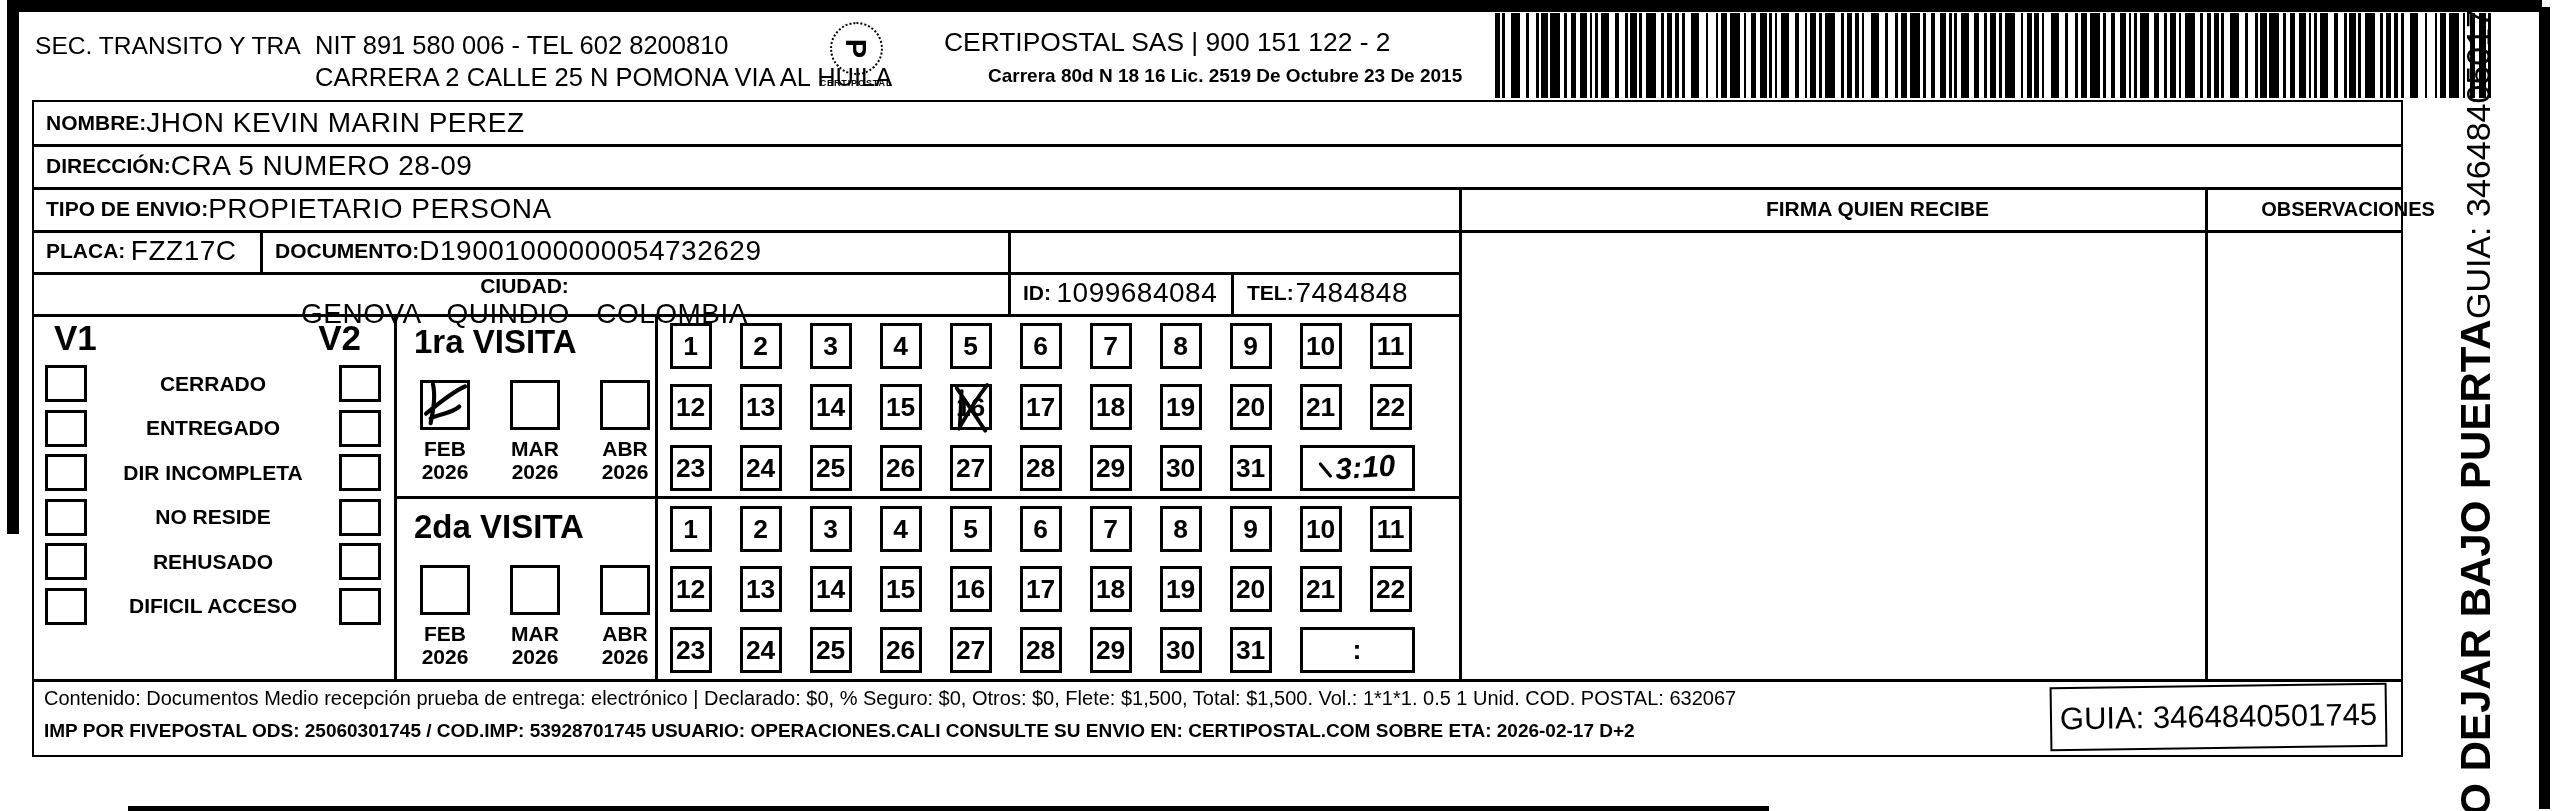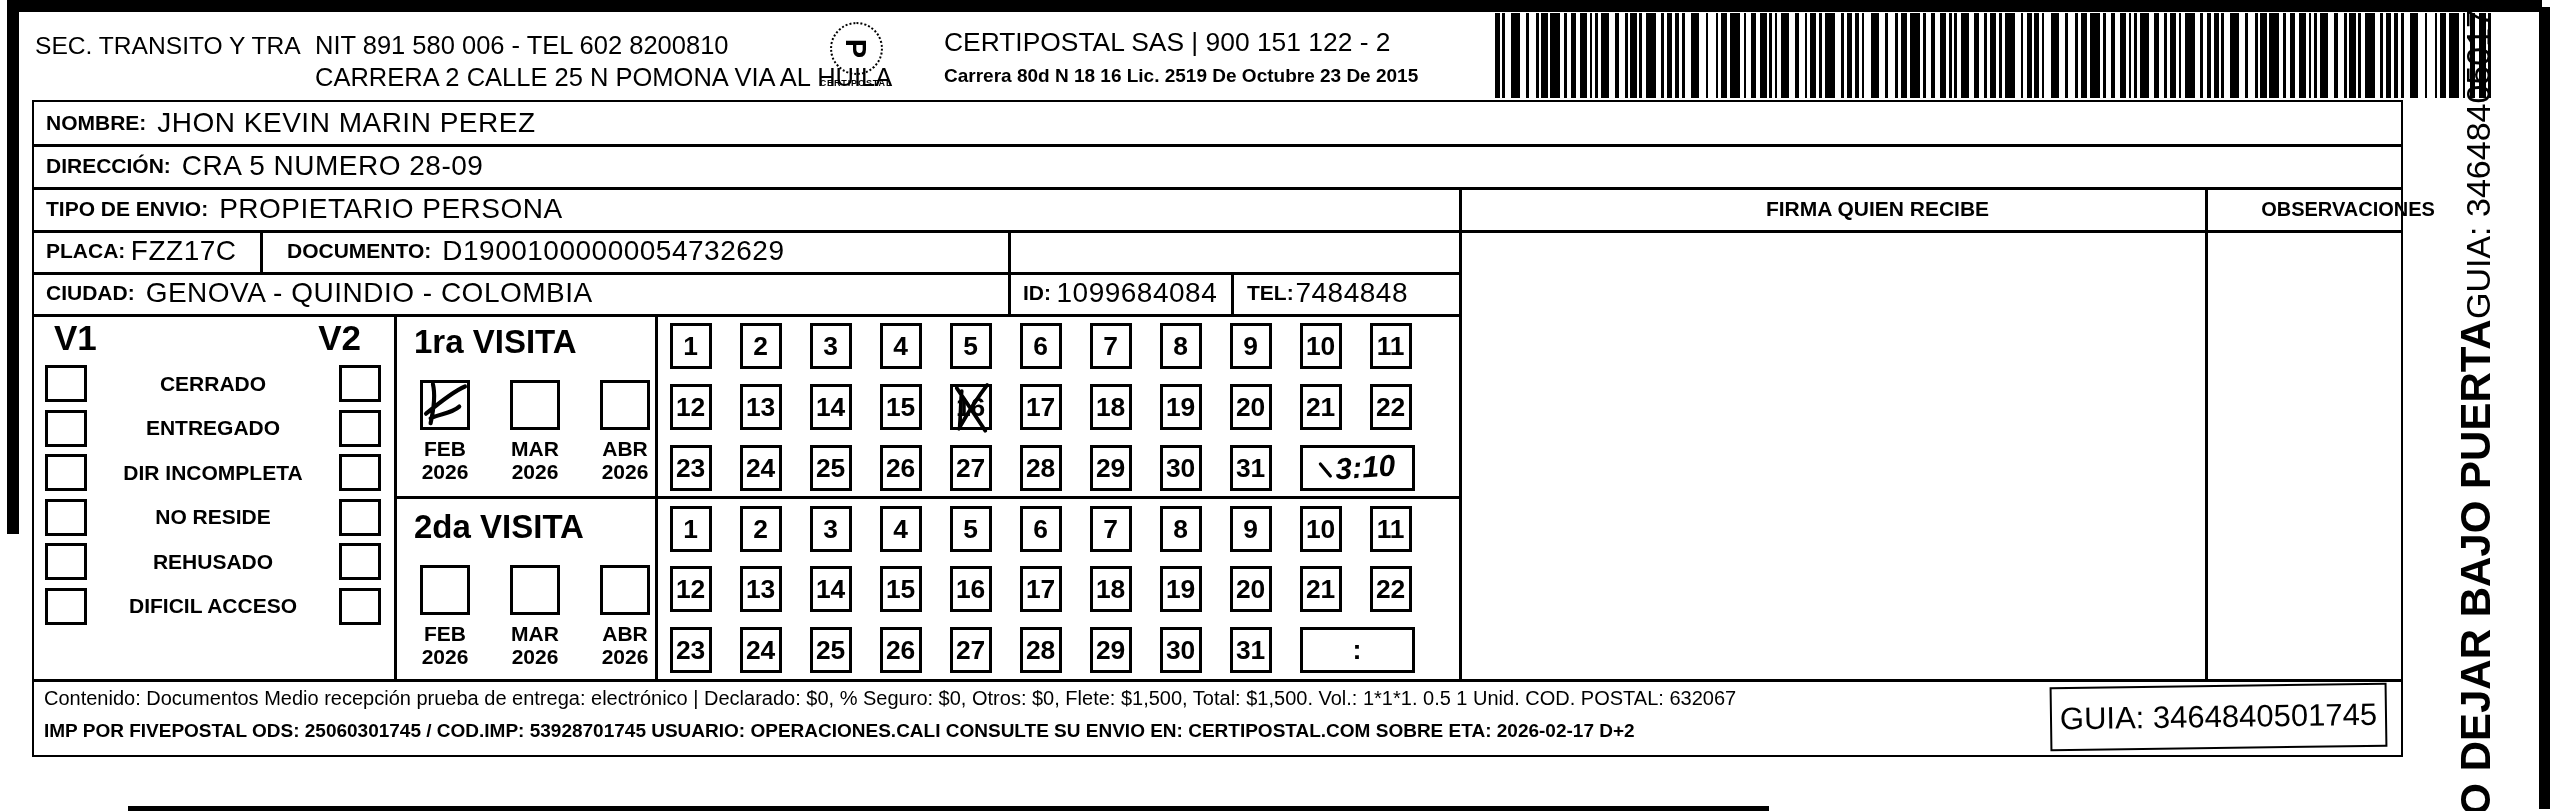--- a/index.html
+++ b/index.html
@@ -4,21 +4,21 @@
 <style>
   html,body{margin:0;padding:0;background:#fff;}
   #page{position:relative;width:2576px;height:812px;background:#fff;overflow:hidden;
         font-family:"Liberation Sans",sans-serif;color:#000;}
   .abs{position:absolute;}
   .hline{position:absolute;height:2.7px;background:#000;}
   .vline{position:absolute;width:2.7px;background:#000;}
   .blackbar{position:absolute;background:#000;}
   .table-border{position:absolute;left:32px;top:100px;width:2371px;height:657px;
                 border:2.7px solid #000;box-sizing:border-box;}
-  .frow{position:absolute;display:flex;align-items:center;gap:11px;padding-left:11px;box-sizing:border-box;}
+  .frow{position:absolute;display:flex;align-items:center;padding-left:11px;box-sizing:border-box;}
   .flabel{font-weight:bold;font-size:21px;white-space:nowrap;}
   .fvalue{font-size:28px;white-space:nowrap;letter-spacing:0.5px;}
   .hdr-sm{font-size:24.6px;line-height:30px;white-space:nowrap;}
   .hdr-md{font-size:25.5px;line-height:32px;white-space:nowrap;}
   .colhead{position:absolute;display:flex;align-items:center;justify-content:center;
            font-weight:bold;font-size:21px;padding-left:44px;}
   
   .cb{width:36px;height:31px;border:3.6px solid #000;position:relative;flex:none;background:#fff;}
   .cb.big{width:44px;height:44px;}
   .status-row{display:flex;align-items:center;height:41px;margin-bottom:3.6px;}
@@ -76,21 +76,21 @@
 
   <div class="logo">
     <div class="logo-circle">
       <span class="logo-p">P</span>
     </div>
     <div class="logo-label">CERTIPOSTAL</div>
   </div>
 
   <div class="abs" style="left:944px;top:27px;">
     <div style="font-size:26.4px;white-space:nowrap;">CERTIPOSTAL SAS | 900 151 122 - 2</div>
-    <div style="font-size:19px;font-weight:bold;margin-top:7.3px;white-space:nowrap;">Carrera 80d N 18 16  Lic. 2519 De Octubre 23 De 2015</div>
+    <div style="font-size:19px;font-weight:bold;margin-top:7.3px;white-space:nowrap;margin-left:44px;">Carrera 80d N 18 16  Lic. 2519 De Octubre 23 De 2015</div>
   </div>
 
   <div id="barcode">
       <div class="bar" style="width:4.6px;margin-right:2.7px"></div>
       <div class="bar" style="width:2.7px;margin-right:6.4px"></div>
       <div class="bar" style="width:8.2px;margin-right:6.4px"></div>
       <div class="bar" style="width:2.7px;margin-right:7.3px"></div>
       <div class="bar" style="width:2.7px;margin-right:2.7px"></div>
       <div class="bar" style="width:6.4px;margin-right:2.7px"></div>
       <div class="bar" style="width:10px;margin-right:3.6px"></div>
@@ -227,25 +227,25 @@
     <span class="fvalue">CRA 5 NUMERO 28-09</span>
   </div>
   <div class="frow" style="left:35px;top:189px;width:1422px;height:40px;">
     <span class="flabel">TIPO DE ENVIO:</span>
     <span class="fvalue">PROPIETARIO PERSONA</span>
   </div>
   <div class="frow" style="left:35px;top:232px;width:223px;height:38px;gap:5.5px;">
     <span class="flabel">PLACA:</span>
     <span class="fvalue">FZZ17C</span>
   </div>
-  <div class="frow" style="left:276px;top:232px;width:740px;height:38px;text-align:right;">
+  <div class="frow" style="left:264px;top:232px;width:740px;height:38px;text-align:right;">
     <span class="flabel">DOCUMENTO:</span>
     <span class="fvalue">D19001000000054732629</span>
   </div>
-  <div class="frow" style="left:35px;top:274px;width:968px;height:38px;">
+  <div class="frow" style="left:35px;top:274px;width:968px;height:38px;flex-direction:column;">
     <span class="flabel">CIUDAD:</span>
     <span class="fvalue">GENOVA - QUINDIO - COLOMBIA</span>
   </div>
   <div class="frow" style="left:1012px;top:274px;width:217px;height:38px;gap:5.5px;">
     <span class="flabel">ID:</span>
     <span class="fvalue">1099684084</span>
   </div>
   <div class="frow" style="left:1236px;top:274px;width:222px;height:38px;gap:1.8px;">
     <span class="flabel">TEL:</span>
     <span class="fvalue">7484848</span>

